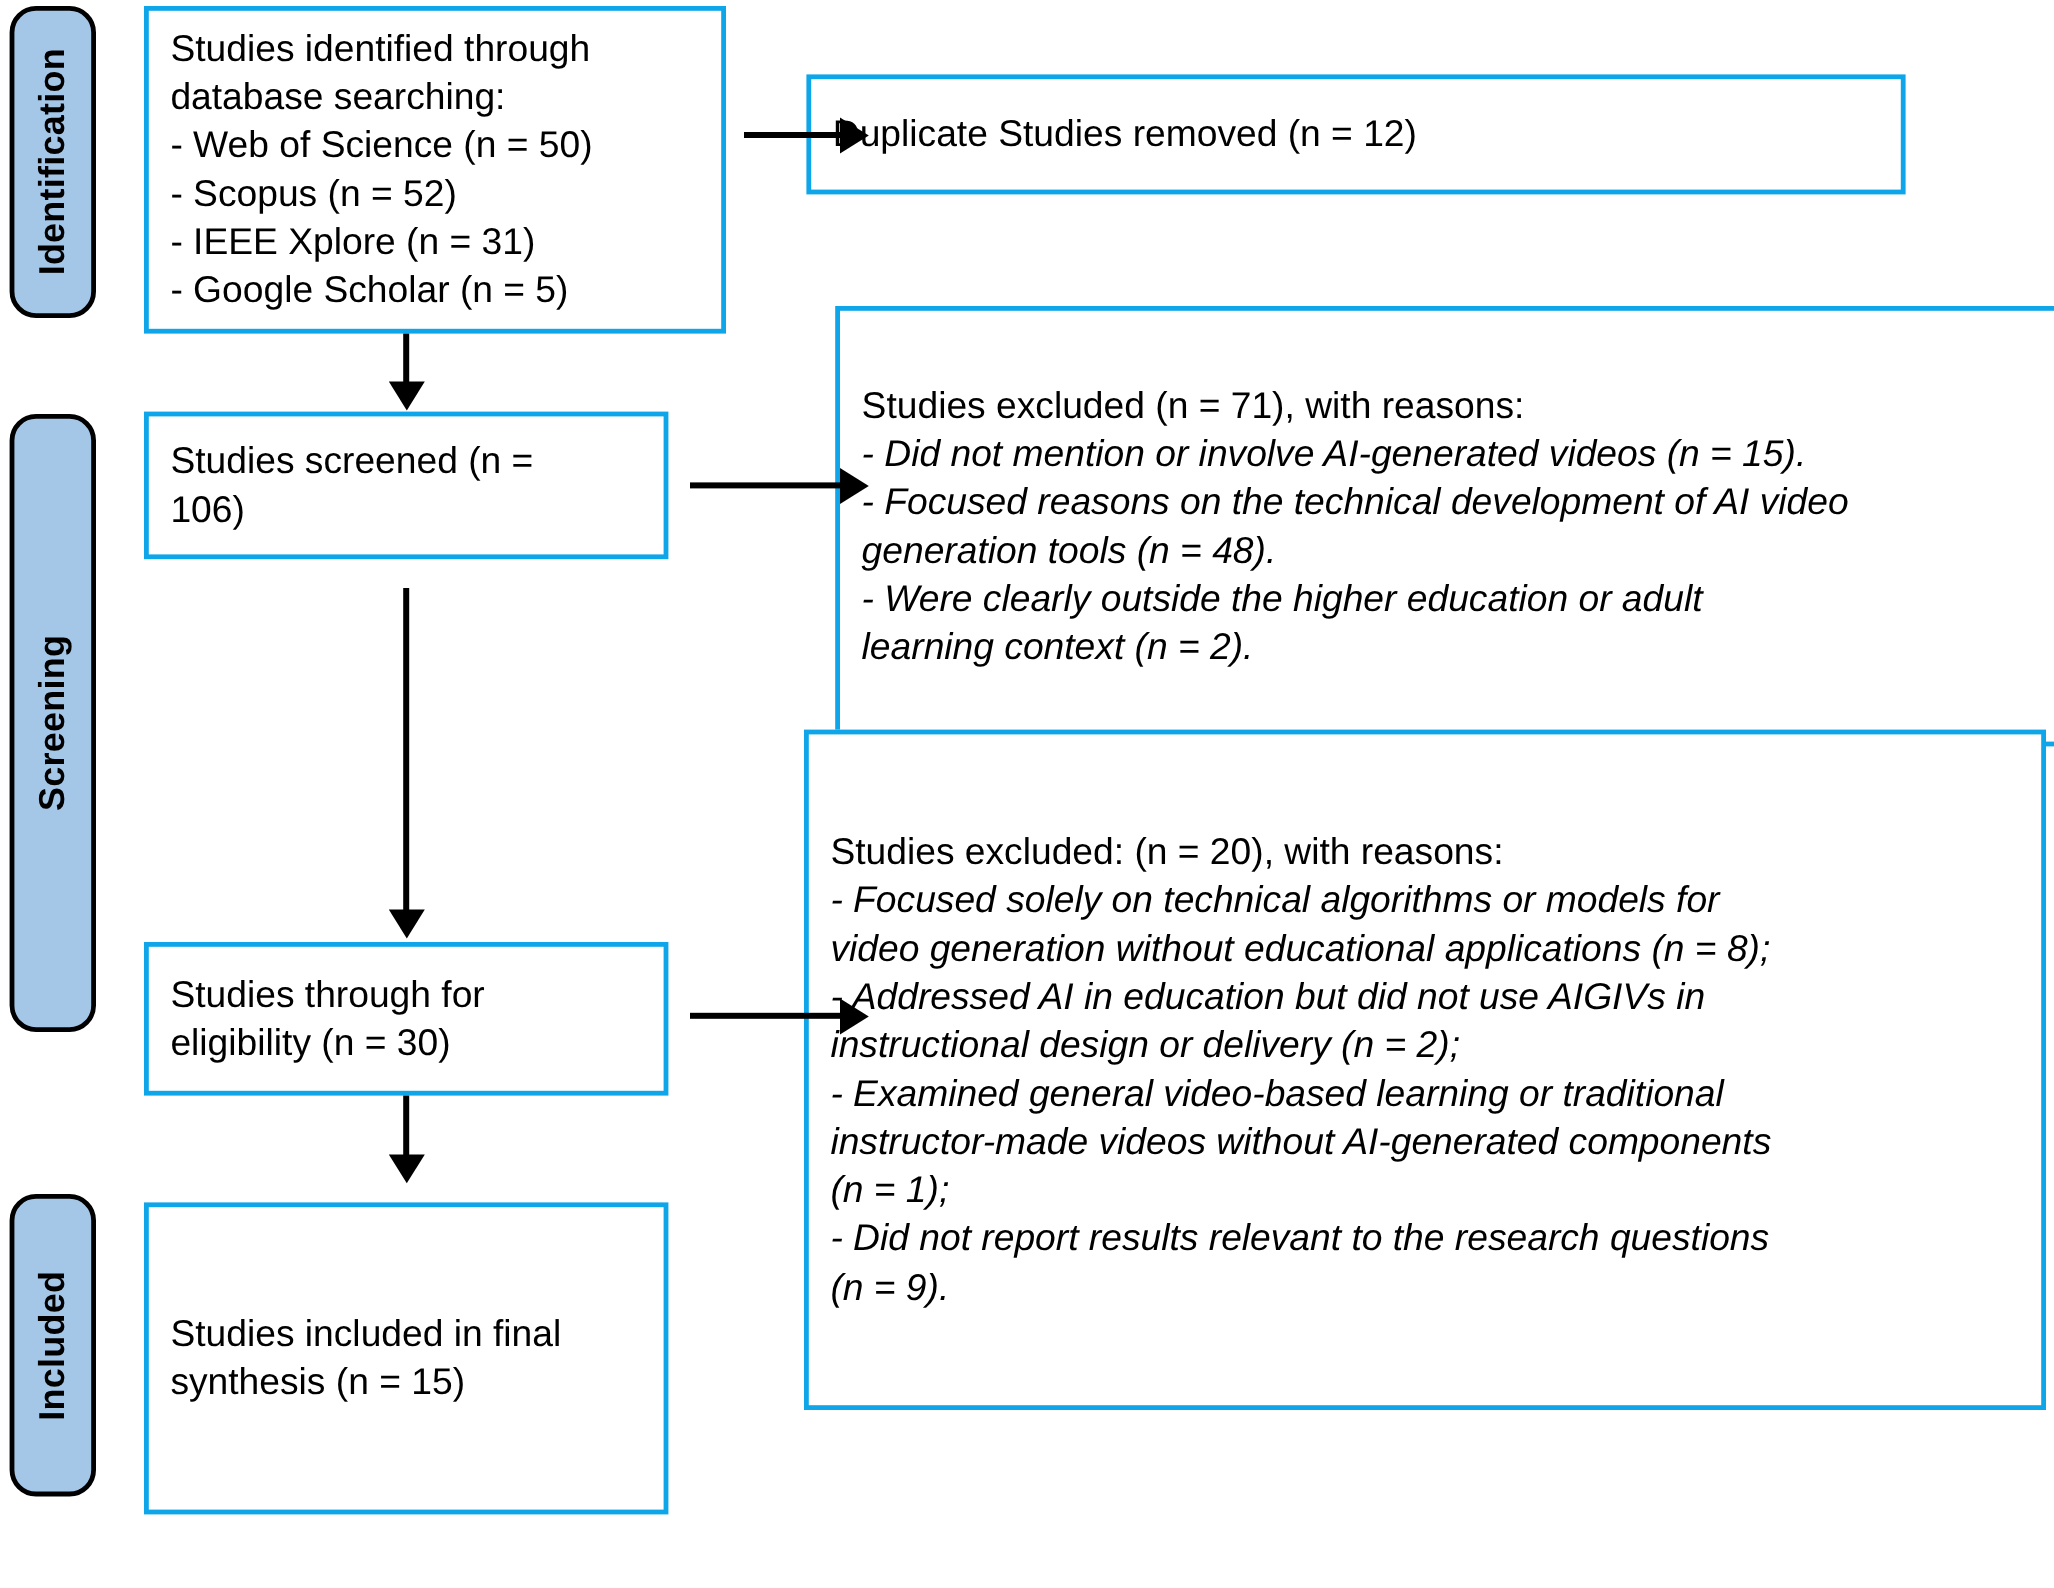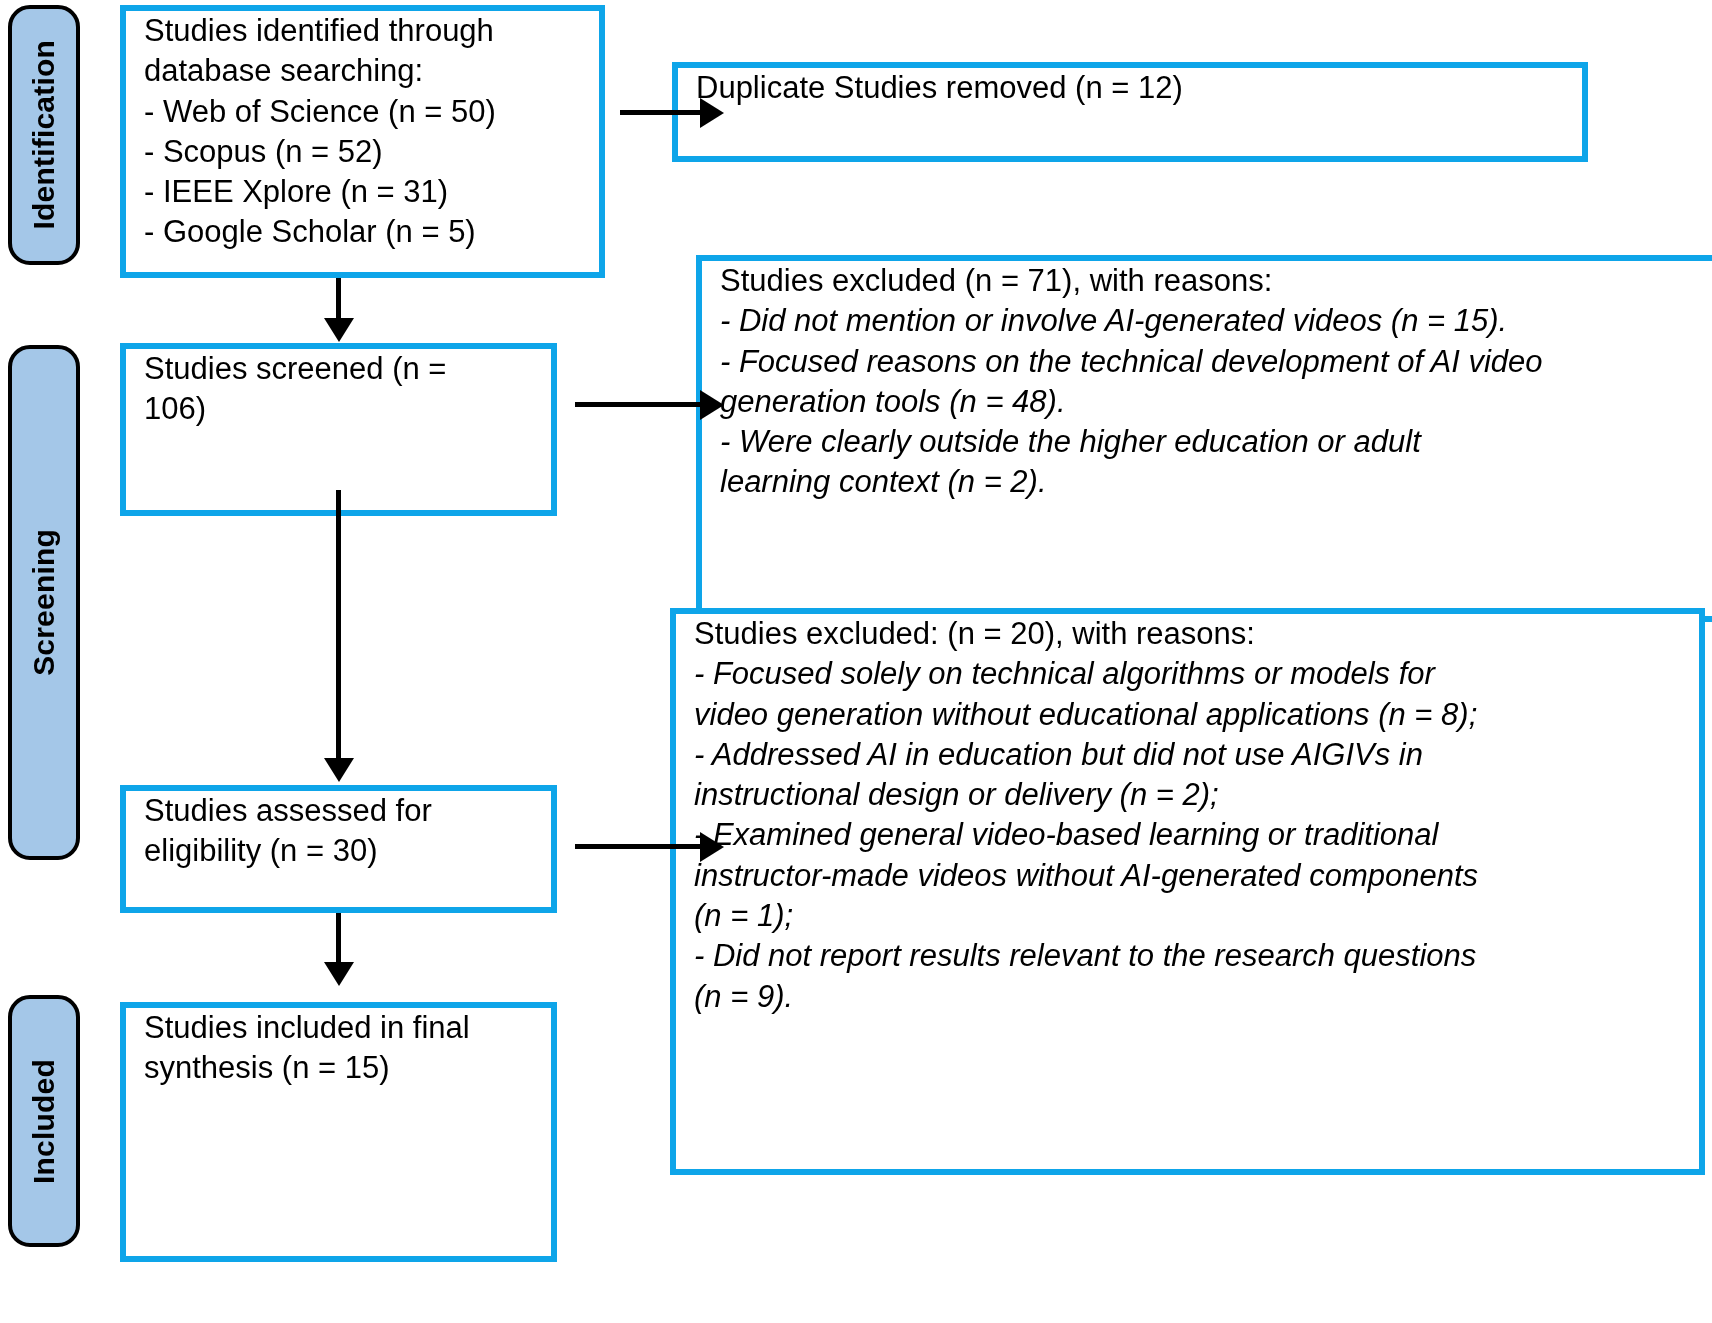--- a/index.html
+++ b/index.html
@@ -36,24 +36,25 @@
     font-size: 30px;
     letter-spacing: 0.2px;
     line-height: 1;
     white-space: nowrap;
   }
 
   
   .flow-box {
     position: absolute;
     background: #ffffff;
-    border: 6px solid #0ea5e9;
+    border: 4px solid #0ea5e9;
     box-sizing: border-box;
     display: flex;
     flex-direction: column;
+    justify-content: center;
   }
   .flow-box .box-text {
     padding: 0 18px;
     font-size: 31px;
     line-height: 1.30;
   }
   .flow-box .box-text .ln { display: block; }
   .flow-box .box-text .ln.it { font-style: italic; }
 
   
@@ -107,41 +108,41 @@
       <span class="ln">- Google Scholar (n = 5)</span>
     </div>
   </div>
 
   <div class="flow-box" style="left:672px; top:62px; width:916px; height:100px;">
     <div class="box-text">
       <span class="ln">Duplicate Studies removed  (n = 12)</span>
     </div>
   </div>
 
-  <div class="flow-box" style="left:120px; top:343px; width:437px; height:173px;">
+  <div class="flow-box" style="left:120px; top:343px; width:437px; height:123px;">
     <div class="box-text">
       <span class="ln">Studies screened (n =</span>
       <span class="ln">106)</span>
     </div>
   </div>
 
   <div class="flow-box" style="left:670px; top:255px; width:1035px; height:367px;margin-left:26px;">
     <div class="box-text">
       <span class="ln">Studies excluded (n = 71), with reasons:</span>
       <span class="ln it">- Did not mention or involve AI-generated videos (n = 15).</span>
       <span class="ln it">- Focused reasons on the technical development of AI video</span>
       <span class="ln it">generation tools (n = 48).</span>
       <span class="ln it">- Were clearly outside the higher education or adult</span>
       <span class="ln it">learning context (n = 2).</span>
     </div>
   </div>
 
   <div class="flow-box" style="left:120px; top:785px; width:437px; height:128px;">
     <div class="box-text">
-      <span class="ln">Studies assessed for</span>
+      <span class="ln">Studies through for</span>
       <span class="ln">eligibility (n = 30)</span>
     </div>
   </div>
 
   <div class="flow-box" style="left:670px; top:608px; width:1035px; height:567px;">
     <div class="box-text">
       <span class="ln">Studies excluded: (n = 20), with reasons:</span>
       <span class="ln it">- Focused solely on technical algorithms or models for</span>
       <span class="ln it">video generation without educational applications (n = 8);</span>
       <span class="ln it">- Addressed AI in education but did not use AIGIVs in</span>

